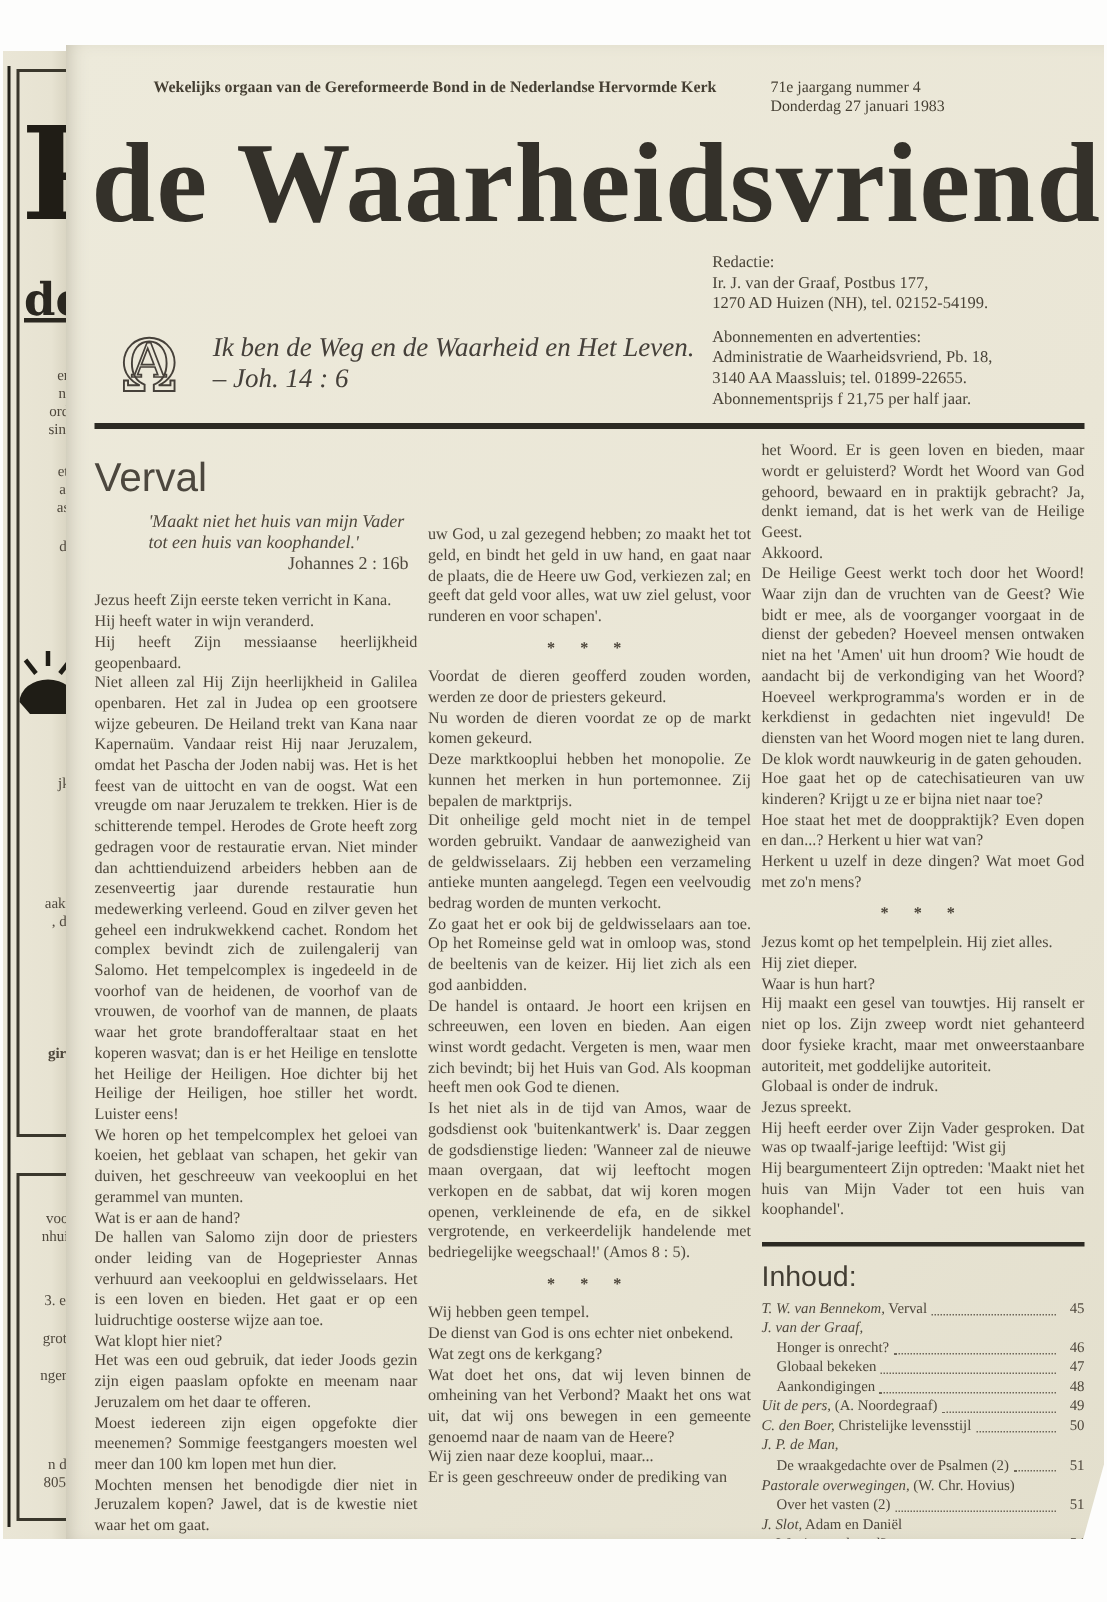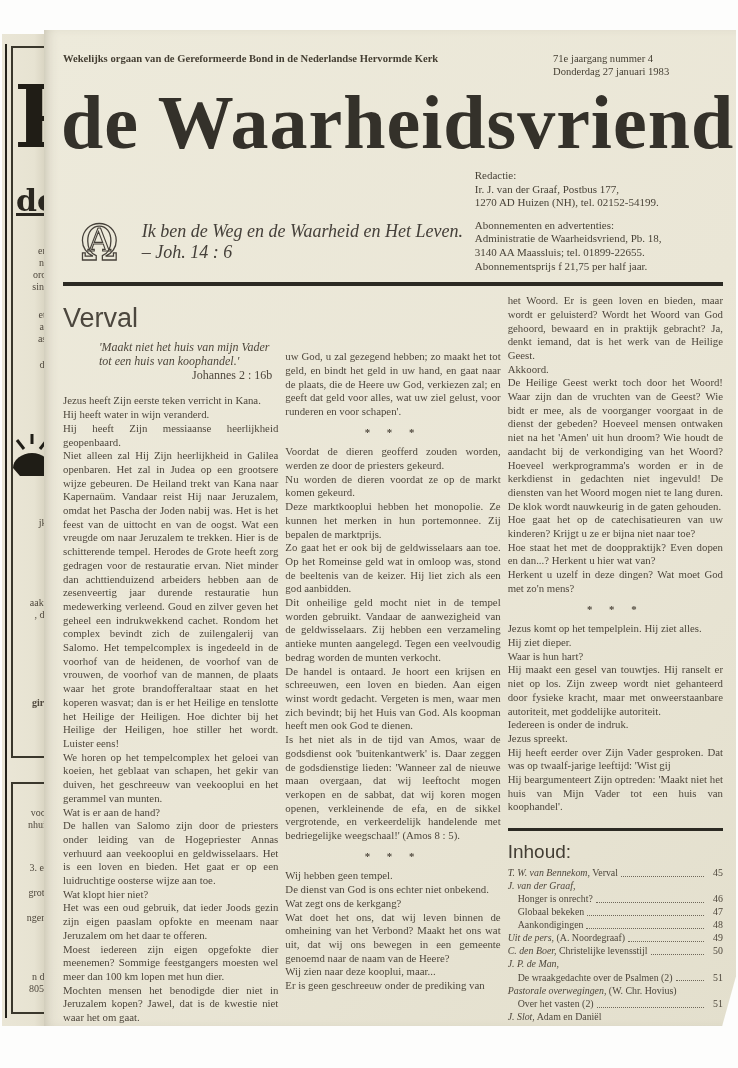--- a/index.html
+++ b/index.html
@@ -21,21 +21,21 @@
   .frags span{position:absolute;right:5px;font-size:10px;color:#4e473c;white-space:nowrap;line-height:1;}
   .frags span.b{font-weight:bold;}
 
   
   .page{position:absolute;left:44px;top:30px;width:692px;height:996px;
     background:linear-gradient(135deg,#edeadb 0,#eae6d6 55%,#e3dfcd 100%);
     clip-path:polygon(0 0,100% 0,100% 95%,98% 100%,0 100%);
     box-shadow:inset 8px 0 14px -8px #b9b4a2;}
   .content{padding:22px 13px 0 19px;color:#4e473c;}
 
-  .header-row{display:flex;justify-content:space-between;font-size:10.6px;line-height:13px;color:#453f33;gap:36px;}
+  .header-row{display:flex;justify-content:center;font-size:10.6px;line-height:13px;color:#453f33;gap:36px;}
   .tagline{font-weight:bold;}
   .issue-block{width:170px;}
 
   .masthead{font-family:"Liberation Serif",serif;font-weight:bold;font-size:76px;letter-spacing:1px;
     line-height:.96;color:#34312a;margin:8px 0 0 -2px;white-space:nowrap;}
 
   .mast-row{display:flex;margin-top:10px;}
   .mast-left{display:flex;align-items:flex-end;width:418px;}
   .logo{margin-left:14px;}
   .motto{font-style:italic;font-size:18px;color:#45403a;margin:0 0 10px 20px;}
@@ -174,22 +174,22 @@
             </div>
         </div>
 
         <div class="col col2">
           <div>
               <p class="para">uw God, u zal gezegend hebben; zo maakt het tot geld, en bindt het geld in uw hand, en gaat naar de plaats, die de Heere uw God, verkiezen zal; en geeft dat geld voor alles, wat uw ziel gelust, voor runderen en voor schapen'.</p>
               <p class="stars">* * *</p>
               <p class="para">Voordat de dieren geofferd zouden worden, werden ze door de priesters gekeurd.</p>
               <p class="para">Nu worden de dieren voordat ze op de markt komen gekeurd.</p>
               <p class="para">Deze marktkooplui hebben het monopolie. Ze kunnen het merken in hun portemonnee. Zij bepalen de marktprijs.</p>
+              <p class="para">Dit onheilige geld mocht niet in de tempel worden gebruikt. Vandaar de aanwezigheid van de geldwisselaars. Zij hebben een verzameling antieke munten aangelegd. Tegen een veelvoudig bedrag worden de munten verkocht.</p>
               <p class="para">Zo gaat het er ook bij de geldwisselaars aan toe. Op het Romeinse geld wat in omloop was, stond de beeltenis van de keizer. Hij liet zich als een god aanbidden.</p>
-              <p class="para">Dit onheilige geld mocht niet in de tempel worden gebruikt. Vandaar de aanwezigheid van de geldwisselaars. Zij hebben een verzameling antieke munten aangelegd. Tegen een veelvoudig bedrag worden de munten verkocht.</p>
               <p class="para">De handel is ontaard. Je hoort een krijsen en schreeuwen, een loven en bieden. Aan eigen winst wordt gedacht. Vergeten is men, waar men zich bevindt; bij het Huis van God. Als koopman heeft men ook God te dienen.</p>
               <p class="para">Is het niet als in de tijd van Amos, waar de godsdienst ook 'buitenkantwerk' is. Daar zeggen de godsdienstige lieden: 'Wanneer zal de nieuwe maan overgaan, dat wij leeftocht mogen verkopen en de sabbat, dat wij koren mogen openen, verkleinende de efa, en de sikkel vergrotende, en verkeerdelijk handelende met bedriegelijke weegschaal!' (Amos 8 : 5).</p>
               <p class="stars">* * *</p>
               <p class="para">Wij hebben geen tempel.</p>
               <p class="para">De dienst van God is ons echter niet onbekend.</p>
               <p class="para">Wat zegt ons de kerkgang?</p>
               <p class="para">Wat doet het ons, dat wij leven binnen de omheining van het Verbond? Maakt het ons wat uit, dat wij ons bewegen in een gemeente genoemd naar de naam van de Heere?</p>
               <p class="para">Wij zien naar deze kooplui, maar...</p>
               <p class="para">Er is geen geschreeuw onder de prediking van</p>
             </div>
@@ -201,21 +201,21 @@
               <p class="para">Akkoord.</p>
               <p class="para">De Heilige Geest werkt toch door het Woord! Waar zijn dan de vruchten van de Geest? Wie bidt er mee, als de voorganger voorgaat in de dienst der gebeden? Hoeveel mensen ontwaken niet na het 'Amen' uit hun droom? Wie houdt de aandacht bij de verkondiging van het Woord? Hoeveel werkprogramma's worden er in de kerkdienst in gedachten niet ingevuld! De diensten van het Woord mogen niet te lang duren. De klok wordt nauwkeurig in de gaten gehouden.</p>
               <p class="para">Hoe gaat het op de catechisatieuren van uw kinderen? Krijgt u ze er bijna niet naar toe?</p>
               <p class="para">Hoe staat het met de dooppraktijk? Even dopen en dan...? Herkent u hier wat van?</p>
               <p class="para">Herkent u uzelf in deze dingen? Wat moet God met zo'n mens?</p>
               <p class="stars">* * *</p>
               <p class="para">Jezus komt op het tempelplein. Hij ziet alles.</p>
               <p class="para">Hij ziet dieper.</p>
               <p class="para">Waar is hun hart?</p>
               <p class="para">Hij maakt een gesel van touwtjes. Hij ranselt er niet op los. Zijn zweep wordt niet gehanteerd door fysieke kracht, maar met onweerstaanbare autoriteit, met goddelijke autoriteit.</p>
-              <p class="para">Iedereen is onder de indruk.</p>
+              <p class="para">Globaal is onder de indruk.</p>
               <p class="para">Jezus spreekt.</p>
               <p class="para">Hij heeft eerder over Zijn Vader gesproken. Dat was op twaalf-jarige leeftijd: 'Wist gij</p>
               <p class="para">Hij beargumenteert Zijn optreden: 'Maakt niet het huis van Mijn Vader tot een huis van koophandel'.</p>
             </div>
 
           <div class="inhoud">
             <div class="inhoud-rule"></div>
             <div class="inhoud-title">Inhoud:</div>
             <div class="toc">
                 <div class="toc-row">

